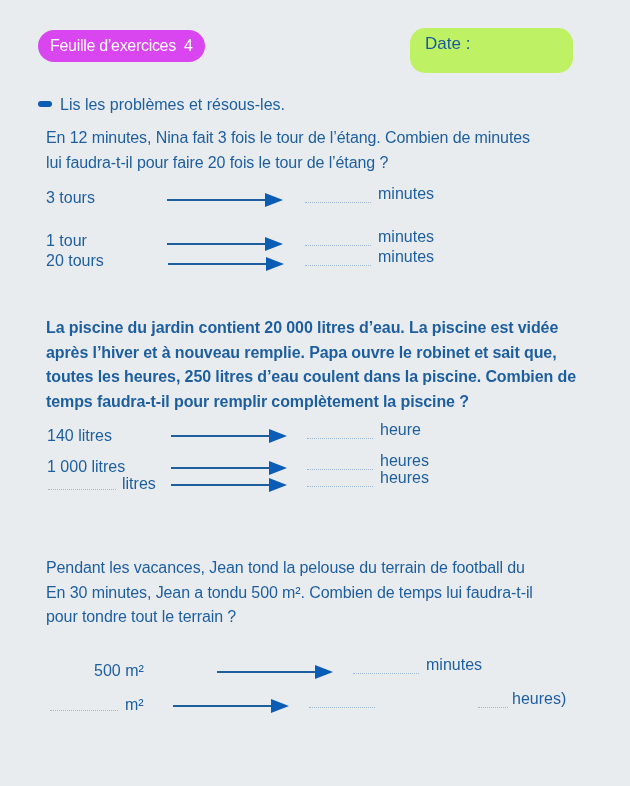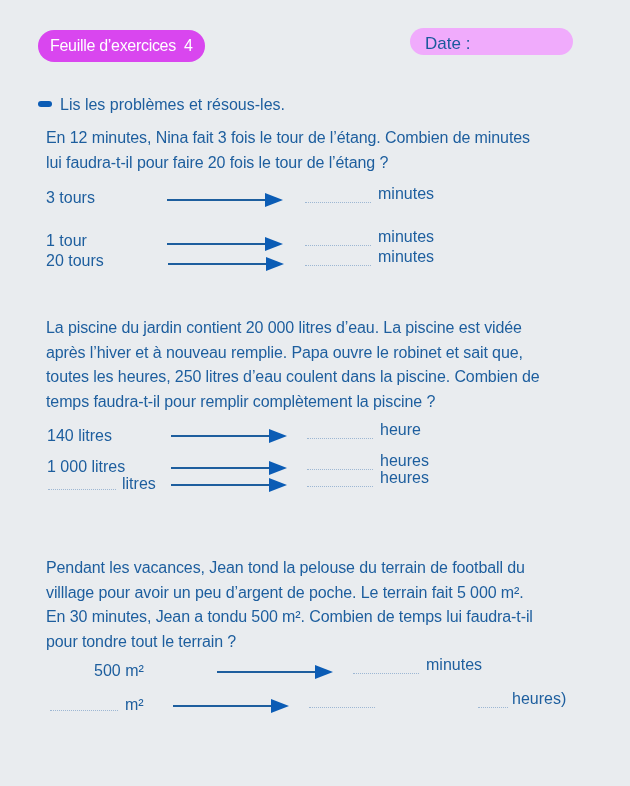--- a/index.html
+++ b/index.html
@@ -13,22 +13,22 @@
   .abs { position: absolute; }
   .title-pill {
     left: 38px; top: 30px; width: 167px; height: 32px;
     background: #d946ef; border-radius: 16px;
     color: #fff; font-size: 16px; line-height: 32px;
     box-sizing: border-box; padding-left: 12px;
     letter-spacing: -0.3px;
   }
   .title-pill .num { margin-left: 8px; }
   .date-pill {
-    left: 410px; top: 28px; width: 163px; height: 27px;
-    background: #f0abfc; border-radius: 15px;
+    left: 410px; top: 28px; width: 163px; height: 45px;
+    background: #bef264; border-radius: 15px;
     color: #1a5a9c; font-size: 17px; line-height: 31px;
     box-sizing: border-box; padding-left: 15px;
   }
   .instr { left: 38px; top: 94px; font-size: 16px; line-height: 22px; }
   .bullet {
     display: inline-block; width: 14px; height: 6px; border-radius: 3px;
     background: #0b5cb5; vertical-align: middle; margin-right: 8px; margin-top: -3px;
   }
   .para { left: 46px; font-size: 16px; line-height: 24.6px; width: 570px; letter-spacing: -0.1px; }
   .row { left: 0; width: 630px; height: 24px; }
@@ -79,21 +79,21 @@
 <div class="abs row" style="top:249px;">
   <span class="lbl" style="left:46px; top:0;">20 tours</span>
   <svg class="arrow" style="left:168px; top:7px;" viewBox="0 0 118 16">
       <line x1="0" y1="8" x2="100" y2="8" stroke="#1d5e9e" stroke-width="1.8"></line>
       <polygon points="98,1 116,8 98,15" fill="#0b5cb5"></polygon>
     </svg>
   <span class="dots" style="left:305px; top:16px;"></span>
   <span class="unit" style="left:378px; top:-4px;">minutes</span>
 </div>
 
-<div class="abs para" style="top:316px;">
+<div class="abs para" style="top:316px;font-weight:bold;">
   <div>La piscine du jardin contient 20 000 litres d’eau. La piscine est vidée</div>
   <div>après l’hiver et à nouveau remplie. Papa ouvre le robinet et sait que,</div>
   <div>toutes les heures, 250 litres d’eau coulent dans la piscine. Combien de</div>
   <div>temps faudra-t-il pour remplir complètement la piscine ?</div>
 </div>
 
 <div class="abs row" style="top:424px;">
   <span class="lbl" style="left:47px; top:0;">140 litres</span>
   <svg class="arrow" style="left:171px; top:4px;" viewBox="0 0 118 16">
       <line x1="0" y1="8" x2="100" y2="8" stroke="#1d5e9e" stroke-width="1.8"></line>
@@ -117,21 +117,20 @@
   <svg class="arrow" style="left:171px; top:5px;" viewBox="0 0 118 16">
       <line x1="0" y1="8" x2="100" y2="8" stroke="#1d5e9e" stroke-width="1.8"></line>
       <polygon points="98,1 116,8 98,15" fill="#0b5cb5"></polygon>
     </svg>
   <span class="dots" style="left:307px; top:14px;"></span>
   <span class="unit" style="left:380px; top:-6px;">heures</span>
 </div>
 
 <div class="abs para" style="top:556px;">
   <div>Pendant les vacances, Jean tond la pelouse du terrain de football du</div>
-  <div>villlage pour avoir un peu d’argent de poche. Le terrain fait 5 000 m².</div>
   <div>En 30 minutes, Jean a tondu 500 m². Combien de temps lui faudra-t-il</div>
   <div>pour tondre tout le terrain ?</div>
 </div>
 
 <div class="abs row" style="top:659px;margin-left:44px;">
   <span class="lbl" style="left:50px; top:0;">500 m²</span>
   <svg class="arrow" style="left:173px; top:5px;" viewBox="0 0 118 16">
       <line x1="0" y1="8" x2="100" y2="8" stroke="#1d5e9e" stroke-width="1.8"></line>
       <polygon points="98,1 116,8 98,15" fill="#0b5cb5"></polygon>
     </svg>

